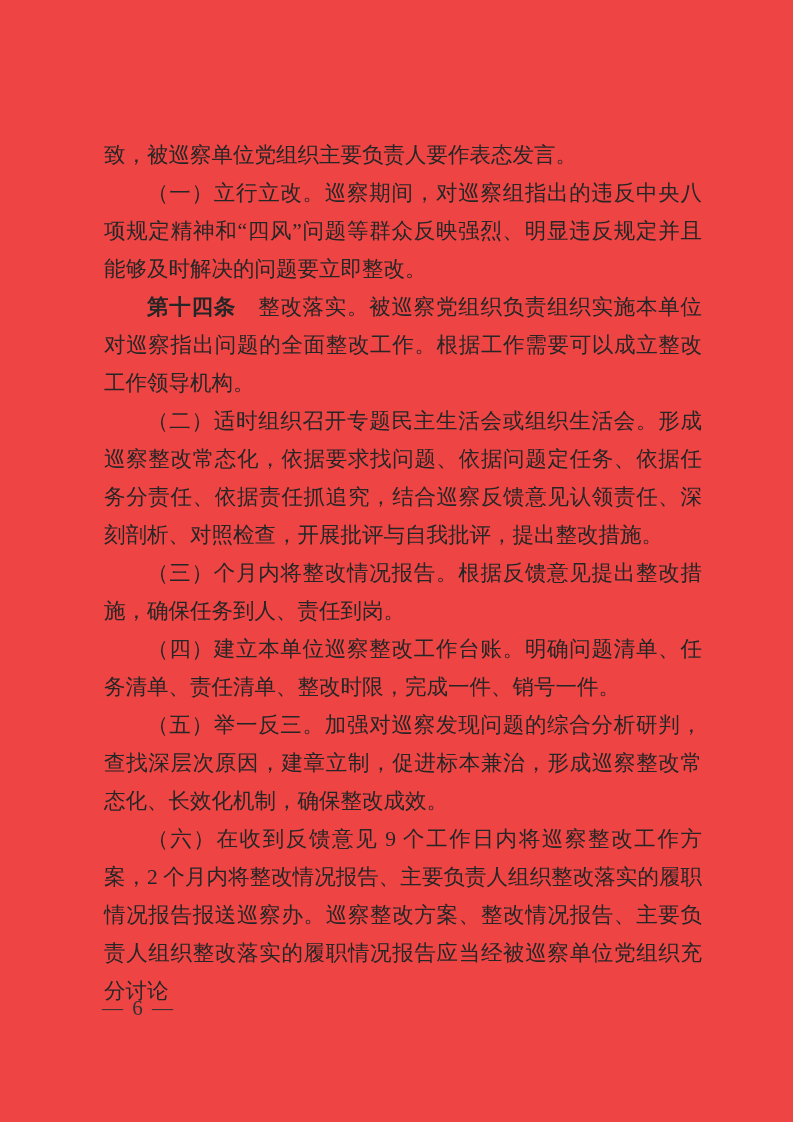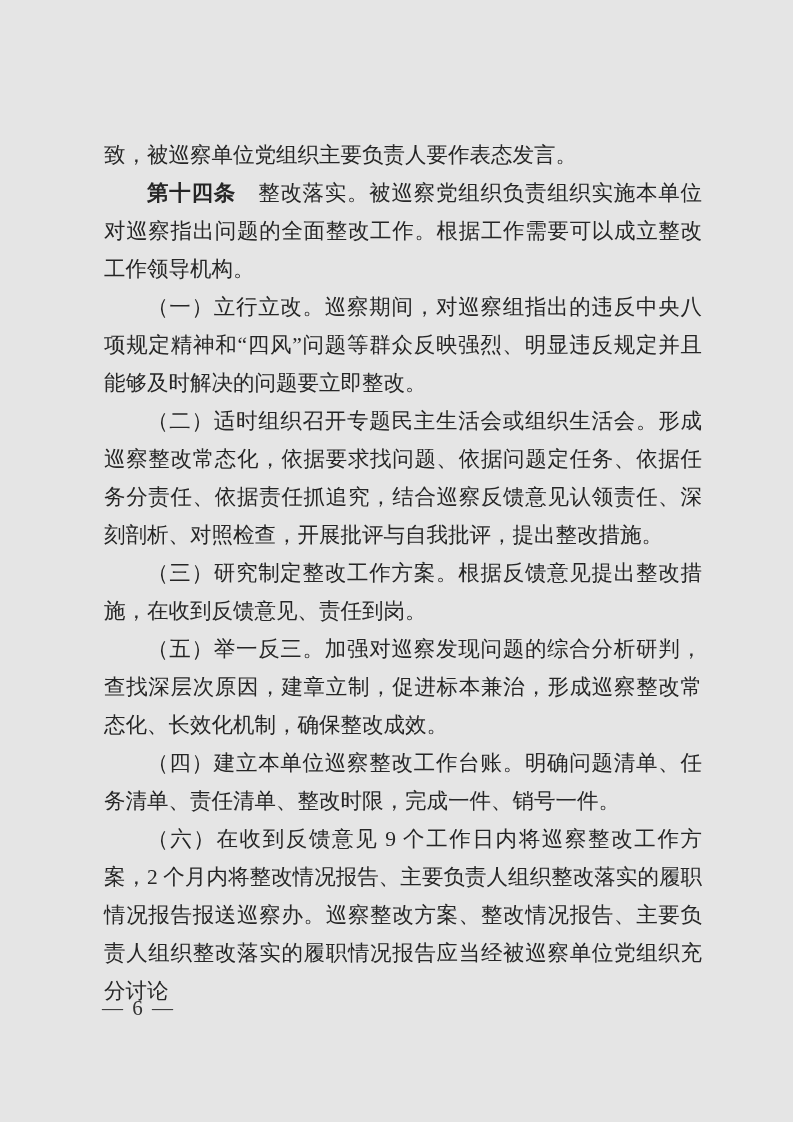--- a/index.html
+++ b/index.html
@@ -4,21 +4,21 @@
 <style>
   html, body {
     margin: 0;
     padding: 0;
     background: #ffffff;
   }
   .page {
     position: relative;
     width: 793px;
     height: 1122px;
-    background: #e5e5e5;
+    background: #ef4444;
     overflow: hidden;
     font-family: "Liberation Serif", "DejaVu Serif", serif;
   }
   .content {
     position: absolute;
     left: 104px;
     top: 136px;
     width: 598px;
     font-size: 21.5px;
     line-height: 38px;
@@ -47,31 +47,31 @@
   }
 </style>
 </head>
 <body>
 
 <div class="page">
   <div class="content">
 
     <p class="para no-indent"><span>致，被巡察单位党组织主要负责人要作表态发言。</span></p>
 
+    <p class="para"><span>（一）立行立改。巡察期间，对巡察组指出的违反中央八项规定精神和“四风”问题等群众反映强烈、明显违反规定并且能够及时解决的问题要立即整改。</span></p>
+
     <p class="para"><span class="bold-head">第十四条</span><span>　整改落实。被巡察党组织负责组织实施本单位对巡察指出问题的全面整改工作。根据工作需要可以成立整改工作领导机构。</span></p>
-
-    <p class="para"><span>（一）立行立改。巡察期间，对巡察组指出的违反中央八项规定精神和“四风”问题等群众反映强烈、明显违反规定并且能够及时解决的问题要立即整改。</span></p>
 
     <p class="para"><span>（二）适时组织召开专题民主生活会或组织生活会。形成巡察整改常态化，依据要求找问题、依据问题定任务、依据任务分责任、依据责任抓追究，结合巡察反馈意见认领责任、深刻剖析、对照检查，开展批评与自我批评，提出整改措施。</span></p>
 
-    <p class="para"><span>（三）研究制定整改工作方案。根据反馈意见提出整改措施，在收到反馈意见、责任到岗。</span></p>
+    <p class="para"><span>（三）个月内将整改情况报告。根据反馈意见提出整改措施，确保任务到人、责任到岗。</span></p>
+
+    <p class="para"><span>（四）建立本单位巡察整改工作台账。明确问题清单、任务清单、责任清单、整改时限，完成一件、销号一件。</span></p>
 
     <p class="para"><span>（五）举一反三。加强对巡察发现问题的综合分析研判，查找深层次原因，建章立制，促进标本兼治，形成巡察整改常态化、长效化机制，确保整改成效。</span></p>
-
-    <p class="para"><span>（四）建立本单位巡察整改工作台账。明确问题清单、任务清单、责任清单、整改时限，完成一件、销号一件。</span></p>
 
     <p class="para"><span>（六）在收到反馈意见 9 个工作日内将巡察整改工作方案，2 个月内将整改情况报告、主要负责人组织整改落实的履职情况报告报送巡察办。巡察整改方案、整改情况报告、主要负责人组织整改落实的履职情况报告应当经被巡察单位党组织充分讨论</span></p>
 
   </div>
 
   <div class="footer">
     <span>— 6 —</span>
   </div>
 </div>
 

